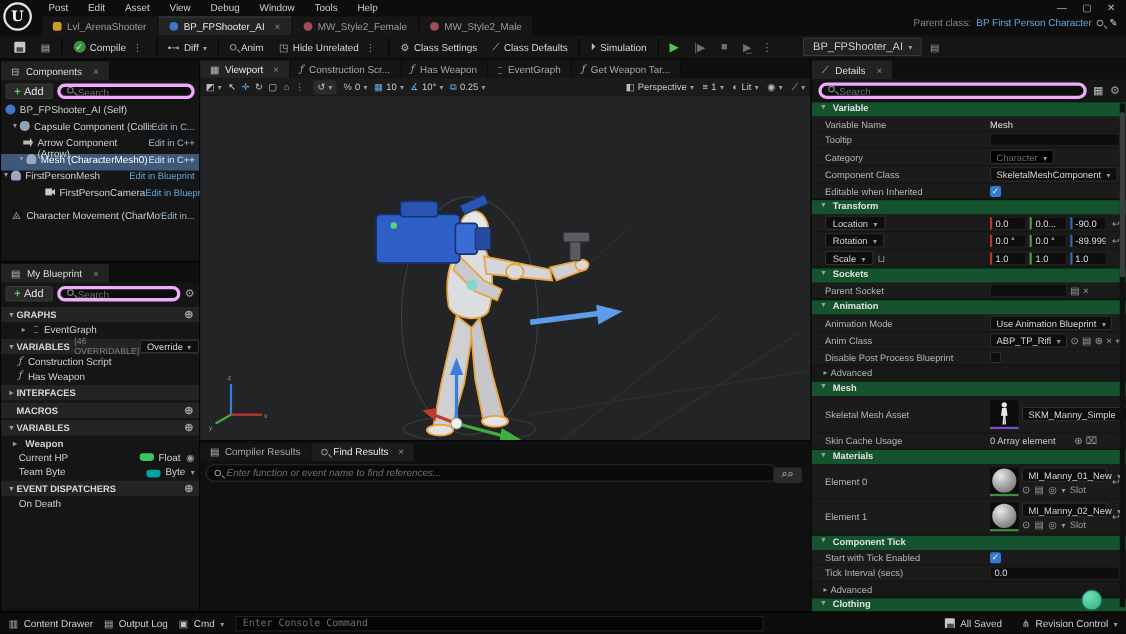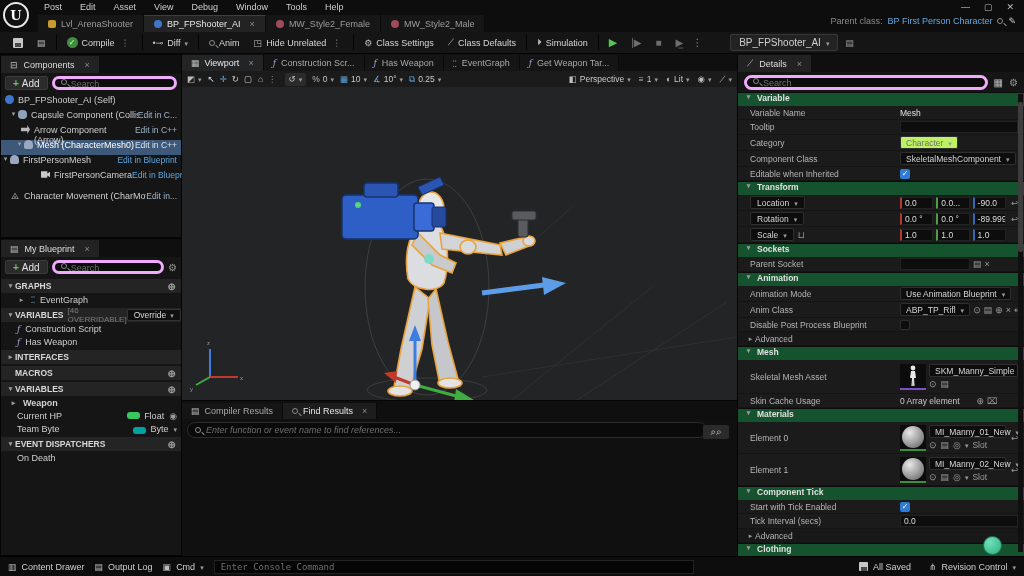--- a/index.html
+++ b/index.html
@@ -81,21 +81,21 @@
   .dsec{height:14px;background:#14532d;display:flex;align-items:flex-start;gap:4px;padding:0 6px;color:#e0e0e0;font-weight:bold;font-size:8.5px;border-top:1px solid #0c0c0c}
   .drow{min-height:14px;display:flex;align-items:center;padding:1px 6px 1px 12px;background:#1b1b1b;border-bottom:1px solid #141414;font-size:8.5px}
   .drow .dl{width:150px;color:#b5b5b5;flex:none;white-space:nowrap;overflow:hidden}
   .drow .dv{flex:1;display:flex;align-items:center;gap:3px;min-width:0}
   .numbox{flex:1;height:12px;background:#0d0d0d;border:1px solid #222;display:flex;align-items:center;padding:0 3px;color:#ddd;min-width:0;overflow:hidden;white-space:nowrap}
   .numbox.x{border-left:2px solid #b3392e}
   .numbox.y{border-left:2px solid #4d9e42}
   .numbox.z{border-left:2px solid #3668b8}
   .tpill{background:#0d0d0d;border:1px solid #2e2e2e;border-radius:2px;height:13px;display:flex;align-items:center;gap:5px;padding:0 6px;color:#d6d6d6}
   .ddown{height:13px;background:#0d0d0d;border:1px solid #2e2e2e;border-radius:2px;display:flex;align-items:center;gap:5px;padding:0 5px;color:#d6d6d6;white-space:nowrap}
-  .ddown.dis{color:#6f6f6f;background:#bef264}
+  .ddown.dis{color:#6f6f6f;background:#000000}
   .chk{width:10px;height:10px;border-radius:2px;background:#2f7bd6;color:#fff;font-size:8px;line-height:10px;text-align:center}
   .chk.off{background:#0d0d0d;border:1px solid #2e2e2e}
   .dico{color:#9c9c9c;font-size:9px}
   .reset{margin-left:2px;color:#9c9c9c}
   .thumb{width:26px;height:26px;background:#0c0c0c;border-bottom:2px solid #7a4fc9;display:flex;align-items:center;justify-content:center;flex:none}
   .sphere{width:24px;height:24px;border-radius:50%;background:radial-gradient(circle at 35% 30%,#e8e8e8,#9a9a9a 55%,#5c5c5c);flex:none}
   .matthumb{width:26px;height:26px;background:#0c0c0c;border-bottom:2px solid #3f8f3f;display:flex;align-items:center;justify-content:center;flex:none}
   .dscroll{position:absolute;right:1px;top:40px;width:5px;height:458px;background:#101010}
   .dscroll .thumbbar{position:absolute;left:0;top:8px;width:5px;height:150px;background:#3d3d3d;border-radius:2px}
   
@@ -699,21 +699,21 @@
     </div>
   <div class="drow" style="min-height:34px">
     <span class="dl">Skeletal Mesh Asset</span>
     <span class="dv">
       <span class="thumb">
         <svg width="12" height="22" viewBox="0 0 12 22">
             <circle cx="6" cy="3" r="2.4" fill="#e8e8e8"></circle>
             <path d="M4,6 L8,6 L9,13 L7,13 L7.6,21 L6.2,21 L6,14 L5.8,21 L4.4,21 L5,13 L3,13 Z" fill="#e8e8e8"></path>
           </svg>
       </span>
-      <span style="display:flex;flex-direction:column;gap:2px;min-width:0">
+      <span style="display:flex;gap:2px;min-width:0">
         <span class="ddown">
             <span>SKM_Manny_Simple</span>
             <span class="caret"></span>
           </span>
         <span style="display:flex;gap:4px">
             <span class="dico">⊙</span>
             <span class="dico">▤</span>
           </span>
       </span>
     </span>

